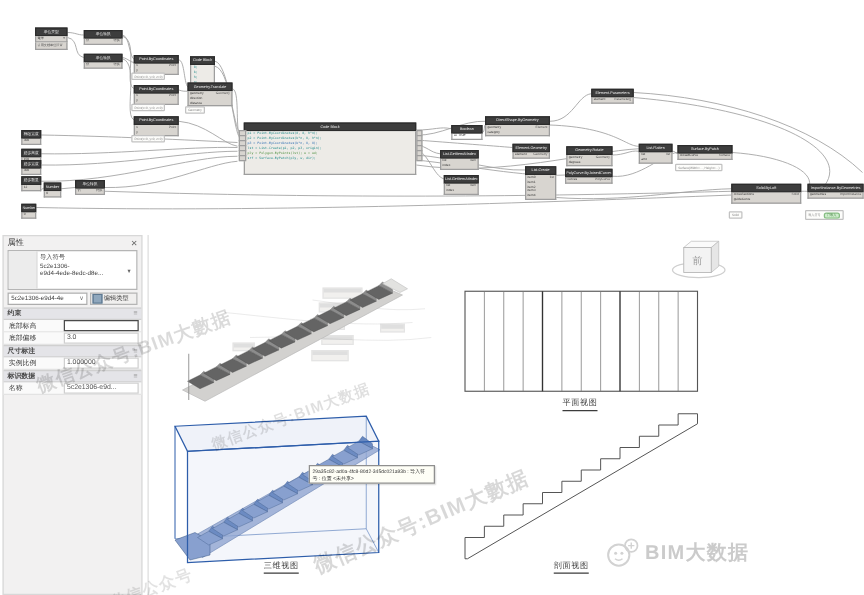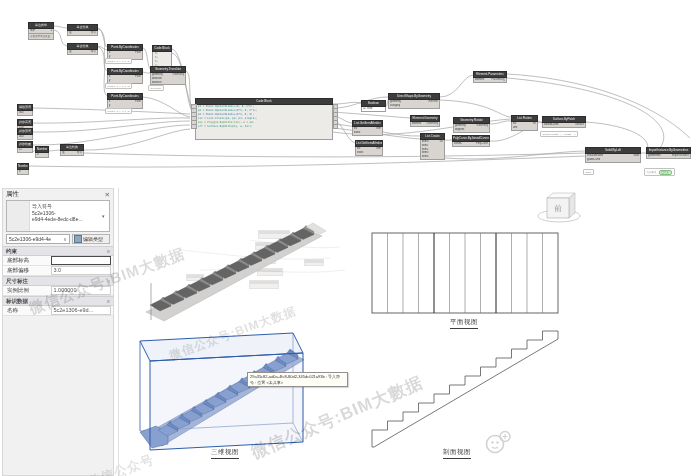--- a/index.html
+++ b/index.html
@@ -645,14 +645,15 @@
 
   <div id="logo">
     <svg width="28" height="28" viewBox="0 0 28 28" style="position:static;">
       <circle cx="11" cy="16" r="8.5" fill="none" stroke="#d2d2d2" stroke-width="1.6"></circle>
       <circle cx="21" cy="8.5" r="5" fill="none" stroke="#d2d2d2" stroke-width="1.4"></circle>
       <circle cx="8.5" cy="14.5" r="1.2" fill="#d2d2d2"></circle>
       <circle cx="13.5" cy="14.5" r="1.2" fill="#d2d2d2"></circle>
       <path d="M8,19 Q11,21.5 14,19" fill="none" stroke="#d2d2d2" stroke-width="1.2"></path>
       <path d="M21,6 l0,5 M18.5,8.5 l5,0" stroke="#d2d2d2" stroke-width="1.1"></path>
     </svg>
+    <div id="logotext">BIM大数据</div>
   </div>
 </div>
 
 </body></html>

